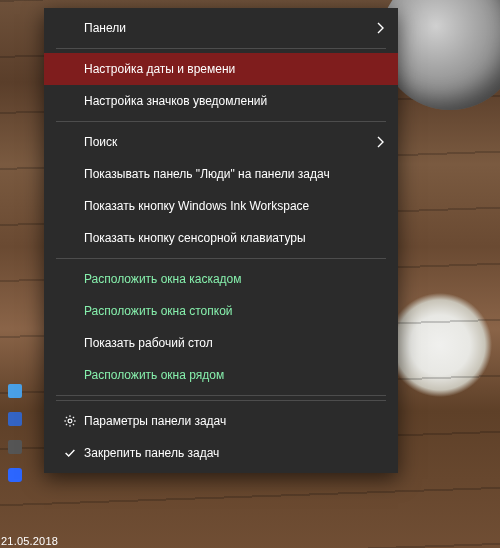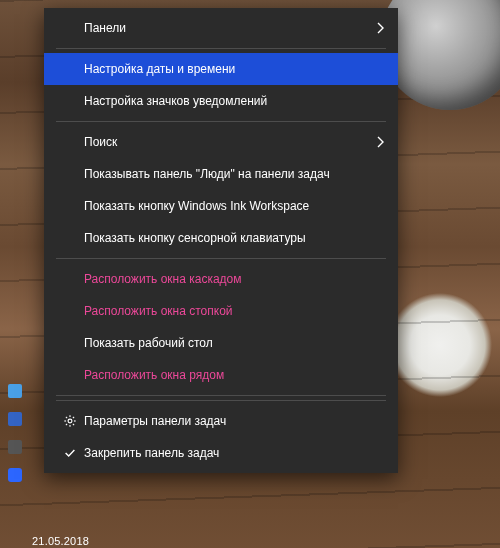--- a/index.html
+++ b/index.html
@@ -44,24 +44,24 @@
   .tbicon {
     width: 14px; height: 14px;
     background: #4aa0e6;
     border-radius: 2px;
   }
   .tbicon.b { background: #3464c4; }
   .tbicon.c { background: #555; }
   .tbicon.d { background: #2c66ff; border-radius: 3px; }
   .timestamp {
     position: absolute;
-    left: 18px; bottom: 0;
+    left: 1px; bottom: 0;
     color: #fff;
     font-size: 11px;
-    padding: 1px 14px;
+    padding: 1px 0;
     letter-spacing: 0.2px;
   }
 
   .context-menu {
     position: absolute;
     left: 15px;
     top: 8px;
     width: 354px;
     background: #2b2b2b;
     color: #fff;
@@ -70,22 +70,22 @@
     margin-left: 29px;
   }
   .menu-item {
     display: flex;
     align-items: center;
     height: 32px;
     padding: 0 14px 0 12px;
     cursor: default;
     white-space: nowrap;
   }
-  .menu-item.highlight { background: #1d4ed8; }
-  .menu-item.disabled { color: #ec4899; }
+  .menu-item.highlight { background: #7f1d1d; }
+  .menu-item.disabled { color: #86efac; }
   .icon-slot {
     width: 28px;
     display: flex;
     align-items: center;
     justify-content: center;
     flex-shrink: 0;
   }
   .label {
     flex: 1;
     font-size: 12px;

